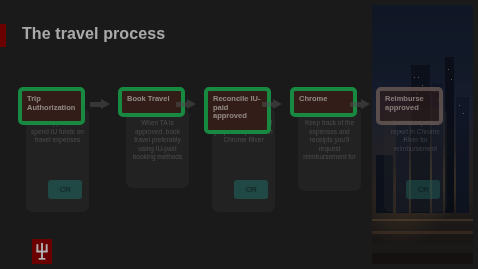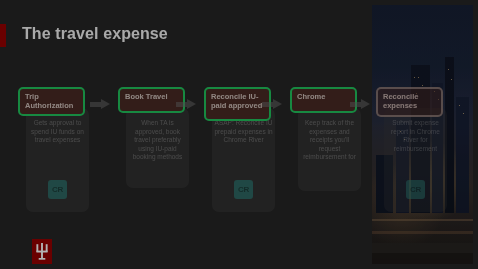--- a/index.html
+++ b/index.html
@@ -41,30 +41,30 @@
   }
   .card-text{
     position:absolute;left:14px;top:34px;width:59px;
     text-align:center;font-size:6.5px;line-height:8.6px;
     color:#9a9a9a;opacity:.55;
   }
   .card-head{
     position:absolute;left:4px;top:2px;width:67px;
     min-height:26px;
     background:#4a2a24;
-    border:2px solid #22c55e;
+    border:4px solid #22c55e;
     border-radius:5px;
     box-sizing:border-box;
-    padding:4px 4px 4px 5px;
+    padding:4px 4px 9px 5px;
   }
   .card-head-label{
     font-size:7.5px;line-height:8.6px;font-weight:bold;color:#e7dcd6;opacity:.85;
   }
   .cr-icon{
-    position:absolute;width:19px;height:19px;border-radius:3px;
+    position:absolute;width:34px;height:19px;border-radius:3px;
     background:#2f7d76;opacity:.72;
     display:flex;align-items:center;justify-content:center;
   }
   .cr-icon span{font-size:8px;font-weight:bold;color:#0f3a36;letter-spacing:-.4px;opacity:.85;}
   .arrow{position:absolute;width:20px;height:11px;opacity:.55;}
   .arrow .shaft{position:absolute;left:0;top:3px;width:12px;height:5px;background:#6f6f6f;}
   .arrow .head{position:absolute;left:11px;top:0;width:0;height:0;border-top:5.5px solid transparent;border-bottom:5.5px solid transparent;border-left:9px solid #6f6f6f;}
 
   
   #iu-logo{position:absolute;left:32px;top:239px;width:20px;height:25px;background:#990000;}
@@ -72,21 +72,21 @@
 
   
   #dim{position:absolute;inset:0;background:rgba(0,0,0,.30);pointer-events:none;}
 </style>
 </head>
 <body>
 
 <div id="slide">
 
   <div id="accent-bar"></div>
-  <div id="page-title">The travel expense</div>
+  <div id="page-title">The travel process</div>
 
   <div id="photo">
     <div class="bldg" style="left:4px;top:150px;width:17px;height:58px;"></div>
     <div class="bldg lit" style="left:24px;top:118px;width:13px;height:90px;"></div>
     <div class="bldg" style="left:39px;top:60px;width:19px;height:148px;background:#121a2e;"></div>
     <div class="bldg lit" style="left:60px;top:78px;width:11px;height:130px;"></div>
     <div class="bldg" style="left:73px;top:52px;width:9px;height:156px;background:#101728;"></div>
     <div class="bldg lit" style="left:84px;top:92px;width:13px;height:116px;"></div>
     <div class="win" style="left:42px;top:72px;"></div>
       <div class="win" style="left:46px;top:72px;"></div>
@@ -168,21 +168,21 @@
         <div class="head"></div>
       </div>
 
     <div class="step" style="left:372px;">
       <div class="card-body" style="height:104px;opacity:.30;"></div>
       <div class="card-text" style="opacity:.30;color:#cfcfcf;">Submit expense report in Chrome River for reimbursement</div>
       <div class="cr-icon" style="left:34px;top:95px;opacity:.55;">
           <span>CR</span>
         </div>
       <div class="card-head" style="min-height:30px;background:rgba(74,42,36,.55);border-color:rgba(190,170,160,.55);">
-          <div class="card-head-label" style="color:#f0d9d2;opacity:.75;">Reconcile expenses</div>
+          <div class="card-head-label" style="color:#f0d9d2;opacity:.75;">Reimburse approved</div>
         </div>
     </div>
 
   </div>
 
   <div id="iu-logo">
     <svg width="20" height="25" viewBox="0 0 20 25" aria-hidden="true">
       <g fill="#ffffff">
         <rect x="4.4" y="5.2" width="1.9" height="7.6"></rect>
         <rect x="9.05" y="4.0" width="1.9" height="15.2"></rect>

